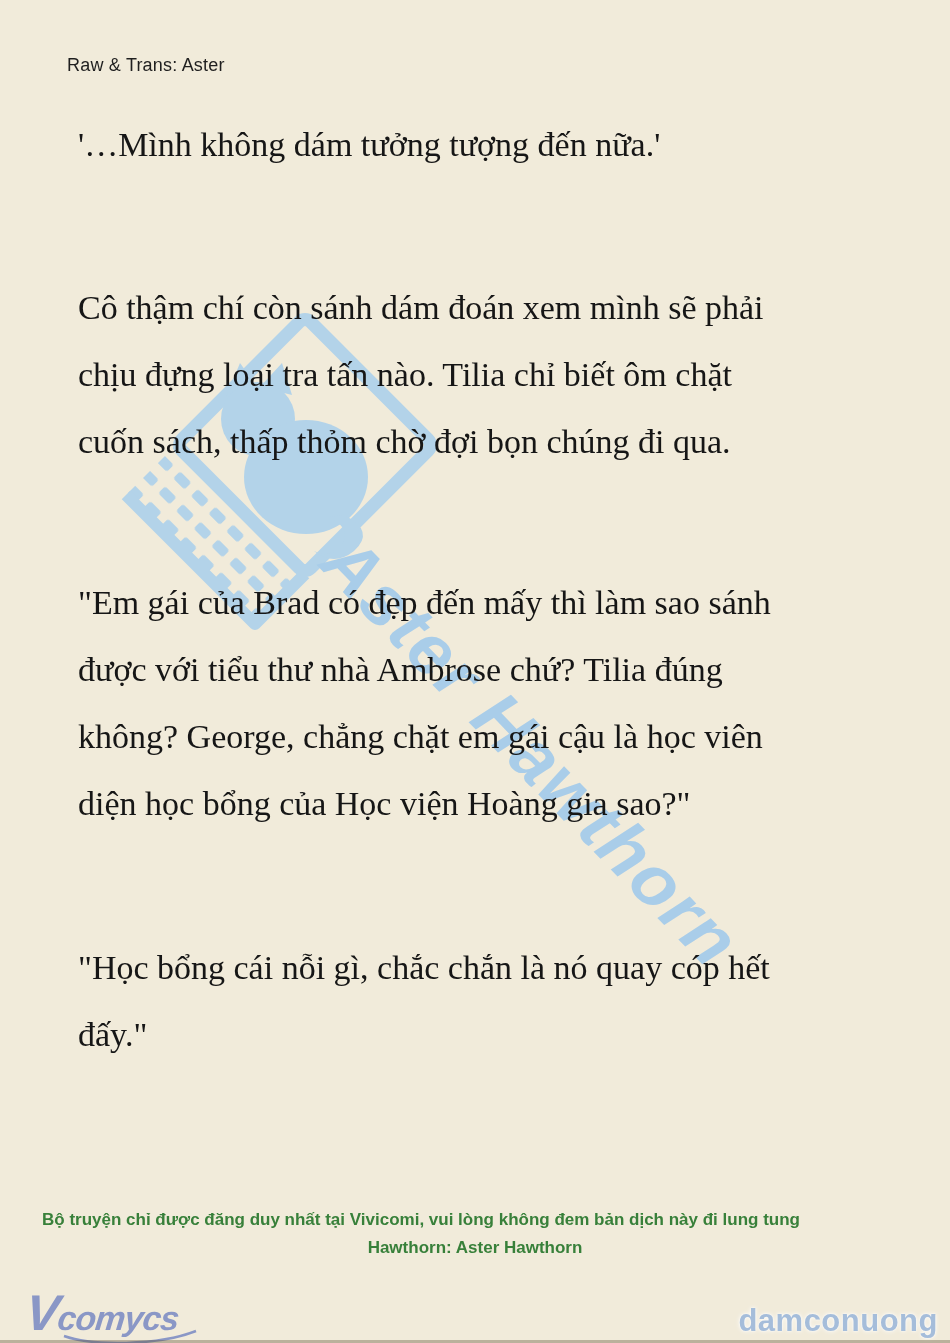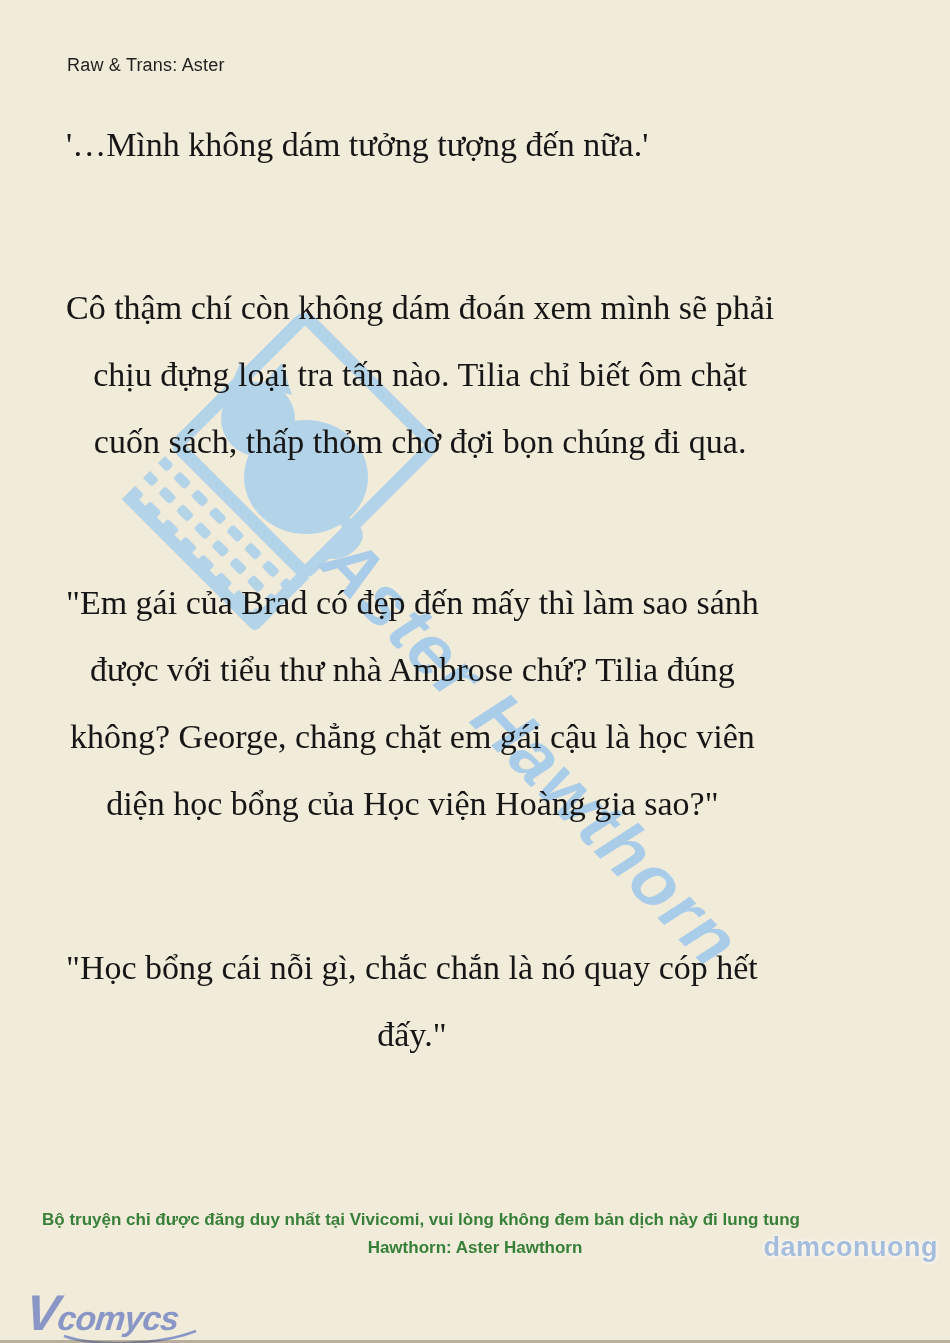--- a/index.html
+++ b/index.html
@@ -11,38 +11,38 @@
 
   
   .watermark{position:absolute;inset:0;z-index:1;}
   .wm-laptop{position:absolute;left:95px;top:300px;}
   .wm-text{position:absolute;left:365px;top:520px;transform-origin:0 0;transform:rotate(46deg);
            font-family:"Liberation Sans",sans-serif;font-style:italic;font-weight:bold;
            font-size:72px;letter-spacing:2px;color:#a9cde9;white-space:nowrap;}
 
   
   .story{position:absolute;left:66px;top:0;z-index:2;font-size:34px;color:#161616;}
-  .para{position:absolute;left:0;white-space:nowrap;line-height:67px;text-align:center;}
+  .para{position:absolute;left:12px;white-space:nowrap;line-height:67px;}
   .para-1{top:111px}.para-2{top:274px}.para-3{top:569px}.para-4{top:934px}
 
   
   .notice{position:absolute;left:0;right:0;top:1206px;z-index:2;text-align:center;
           font-family:"Liberation Sans",sans-serif;font-weight:bold;
           font-size:17px;line-height:28px;color:#38803a;}
   .notice .line1{margin-right:108px;}
 
   .vcomycs{position:absolute;left:26px;top:1288px;z-index:2;color:#8a97c6;
            font-family:"Liberation Sans",sans-serif;font-style:italic;font-weight:bold;
            transform:skewX(-6deg);letter-spacing:-1px;line-height:1;}
   .vcomycs .v-big{font-size:50px;}
   .vcomycs .v-rest{font-size:34px;}
   .vc-swoosh{position:absolute;left:58px;top:1329px;z-index:2;}
 
-  .damconuong{position:absolute;right:12px;top:1232px;z-index:2;
-              font-family:"Liberation Sans",sans-serif;font-weight:bold;font-size:27px;
+  .damconuong{position:absolute;right:12px;top:1303px;z-index:2;
+              font-family:"Liberation Sans",sans-serif;font-weight:bold;font-size:31px;
               color:#a5bdda;letter-spacing:.5px;
               text-shadow:0 0 5px rgba(255,255,255,.95),0 0 2px rgba(255,255,255,.9);}
 
   .bottom-edge{position:absolute;left:0;right:0;bottom:0;height:3px;
                background:rgba(96,84,56,.38);z-index:3;}
 </style>
 </head>
 <body>
 
 <div class="page">
@@ -72,21 +72,21 @@
       </g>
     </svg>
     <div class="wm-text">Aster Hawthorn</div>
   </div>
 
   <main class="story">
     <div class="para para-1">
         <div class="line">'…Mình không dám tưởng tượng đến nữa.'</div>
       </div>
     <div class="para para-2">
-        <div class="line">Cô thậm chí còn không dám đoán xem mình sẽ phải</div>
+        <div class="line">Cô thậm chí còn sánh dám đoán xem mình sẽ phải</div>
         <div class="line">chịu đựng loại tra tấn nào. Tilia chỉ biết ôm chặt</div>
         <div class="line">cuốn sách, thấp thỏm chờ đợi bọn chúng đi qua.</div>
       </div>
     <div class="para para-3">
         <div class="line">"Em gái của Brad có đẹp đến mấy thì làm sao sánh</div>
         <div class="line">được với tiểu thư nhà Ambrose chứ? Tilia đúng</div>
         <div class="line">không? George, chẳng chặt em gái cậu là học viên</div>
         <div class="line">diện học bổng của Học viện Hoàng gia sao?"</div>
       </div>
     <div class="para para-4">

